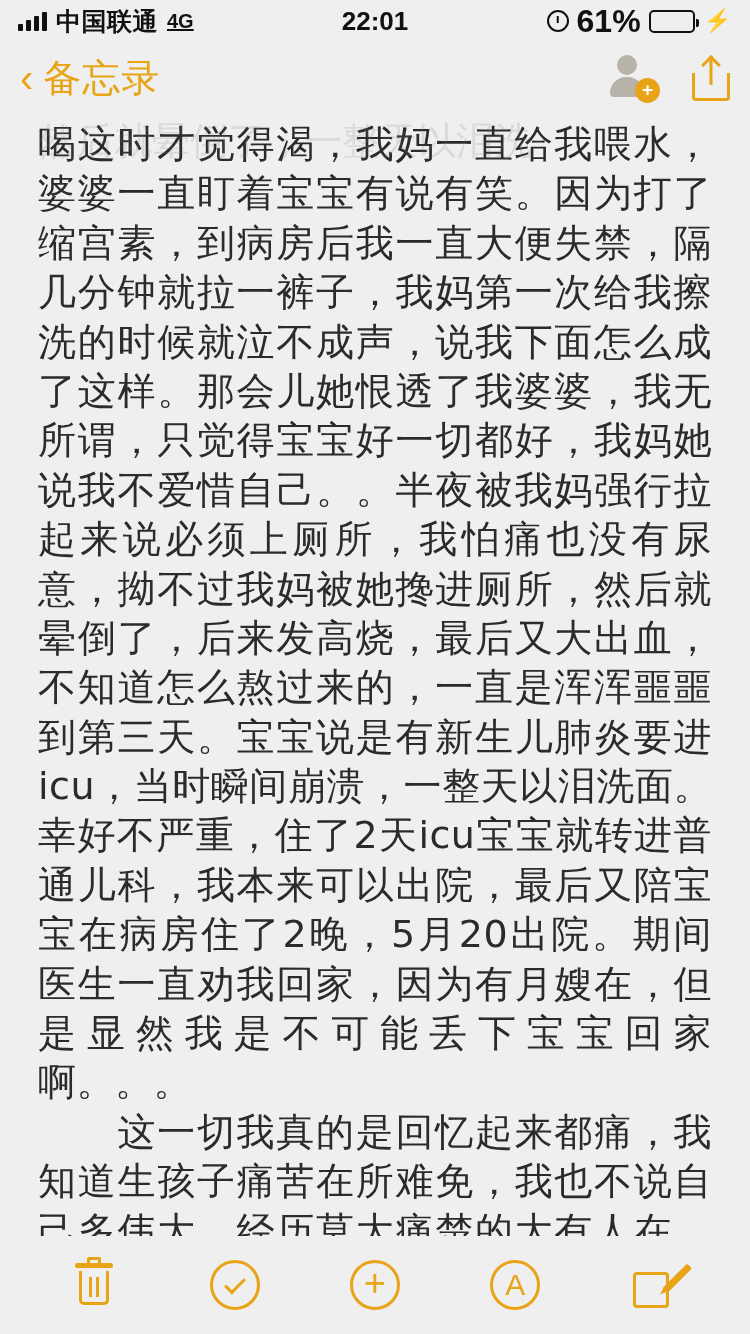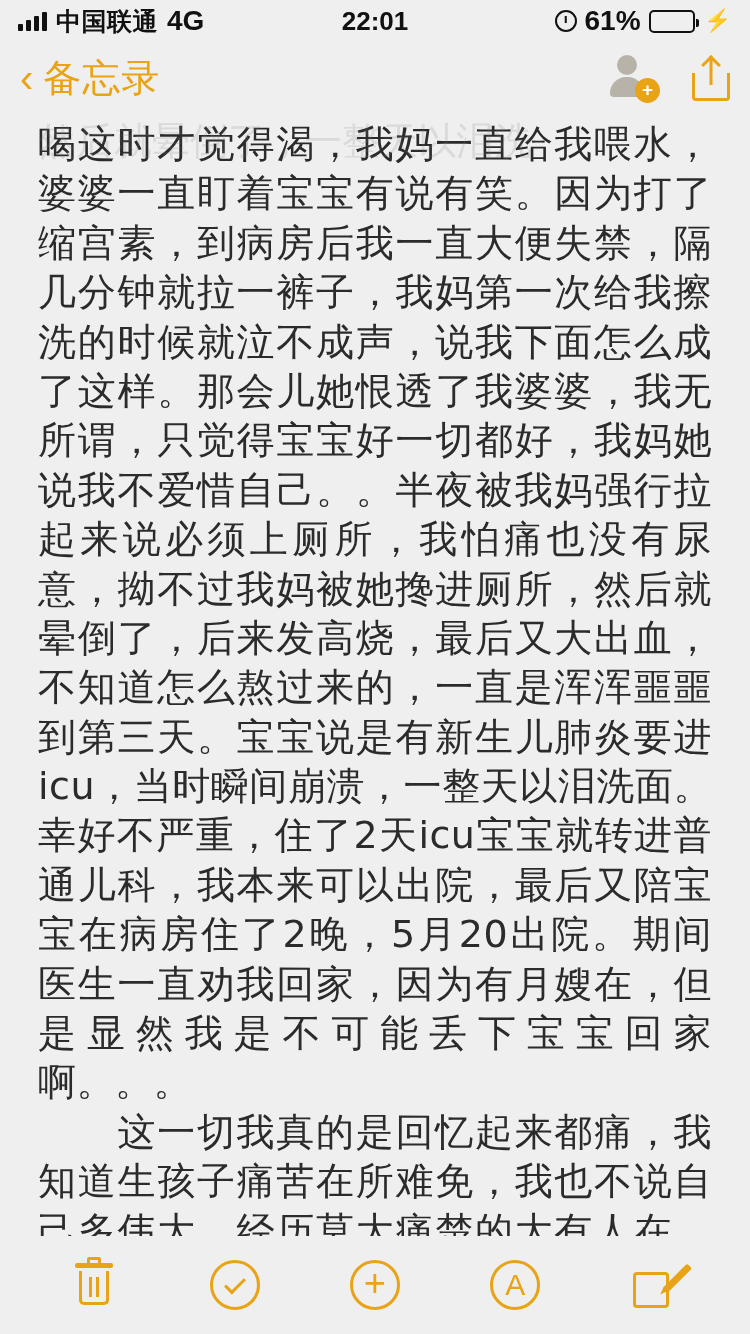--- a/index.html
+++ b/index.html
@@ -31,21 +31,21 @@
     z-index: 5;
   }
   .status-left { display: flex; align-items: center; gap: 9px; }
   .signal { display: flex; align-items: flex-end; gap: 3px; height: 20px; }
   .signal span { width: 5px; background: #111; border-radius: 1px; }
   .signal span:nth-child(1) { height: 7px; }
   .signal span:nth-child(2) { height: 11px; }
   .signal span:nth-child(3) { height: 15px; }
   .signal span:nth-child(4) { height: 19px; }
   .carrier { font-size: 25px; letter-spacing: 0.5px; }
-  .net-type { font-size: 28px; }
+  .net-type { font-size: 20px; text-decoration: underline; }
   .status-center {
     position: absolute;
     left: 0; right: 0;
     text-align: center;
     font-size: 26px;
     font-weight: bold;
     pointer-events: none;
   }
   .status-right {
     margin-left: auto;
@@ -61,21 +61,21 @@
     position: relative;
   }
   .lock-icon::after {
     content: "";
     position: absolute;
     left: 50%; top: 4px;
     width: 2.5px; height: 7px;
     background: #111;
     transform: translateX(-50%);
   }
-  .batt-pct { font-size: 28px; }
+  .batt-pct { font-size: 32px; }
   .battery {
     width: 46px; height: 23px;
     border: 2px solid #111;
     border-radius: 5px;
     position: relative;
     padding: 2px;
   }
   .battery::after {
     content: "";
     position: absolute;

